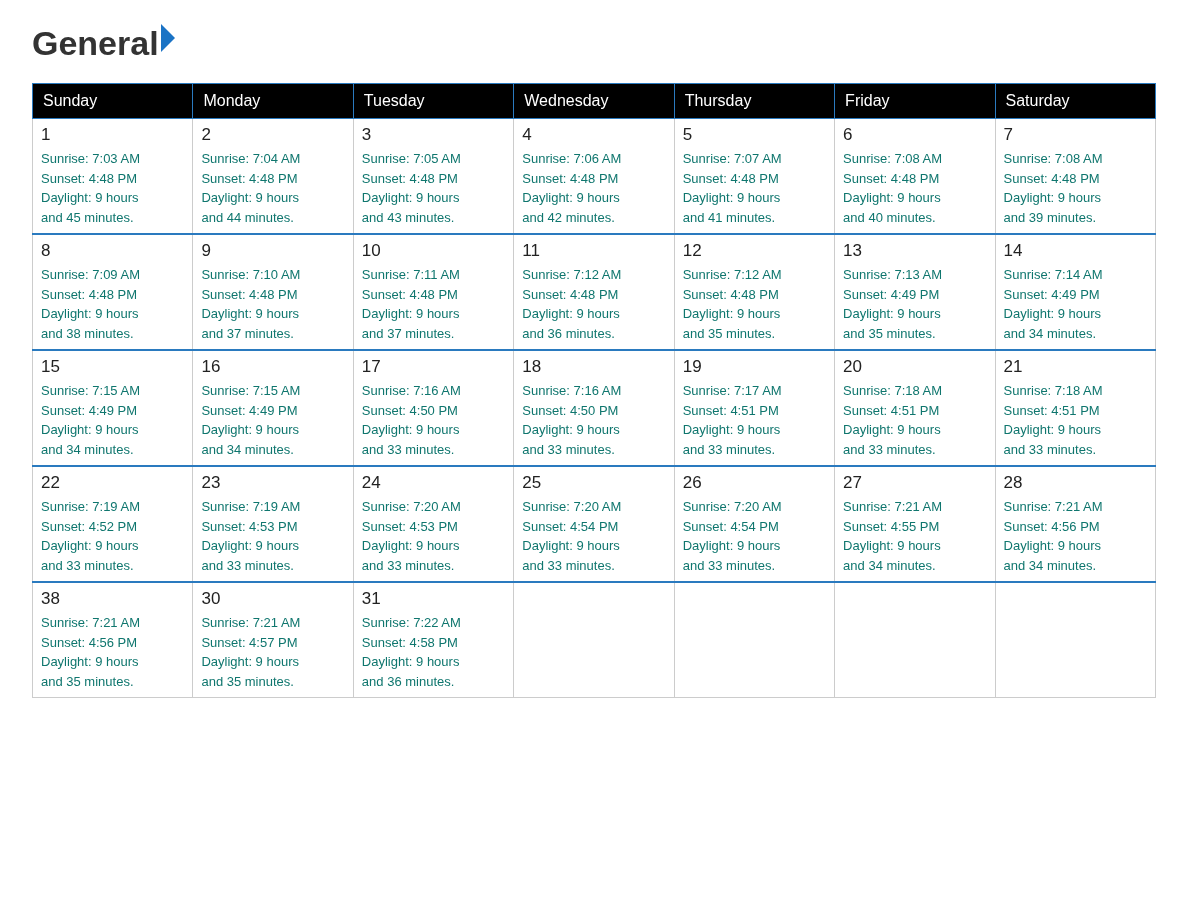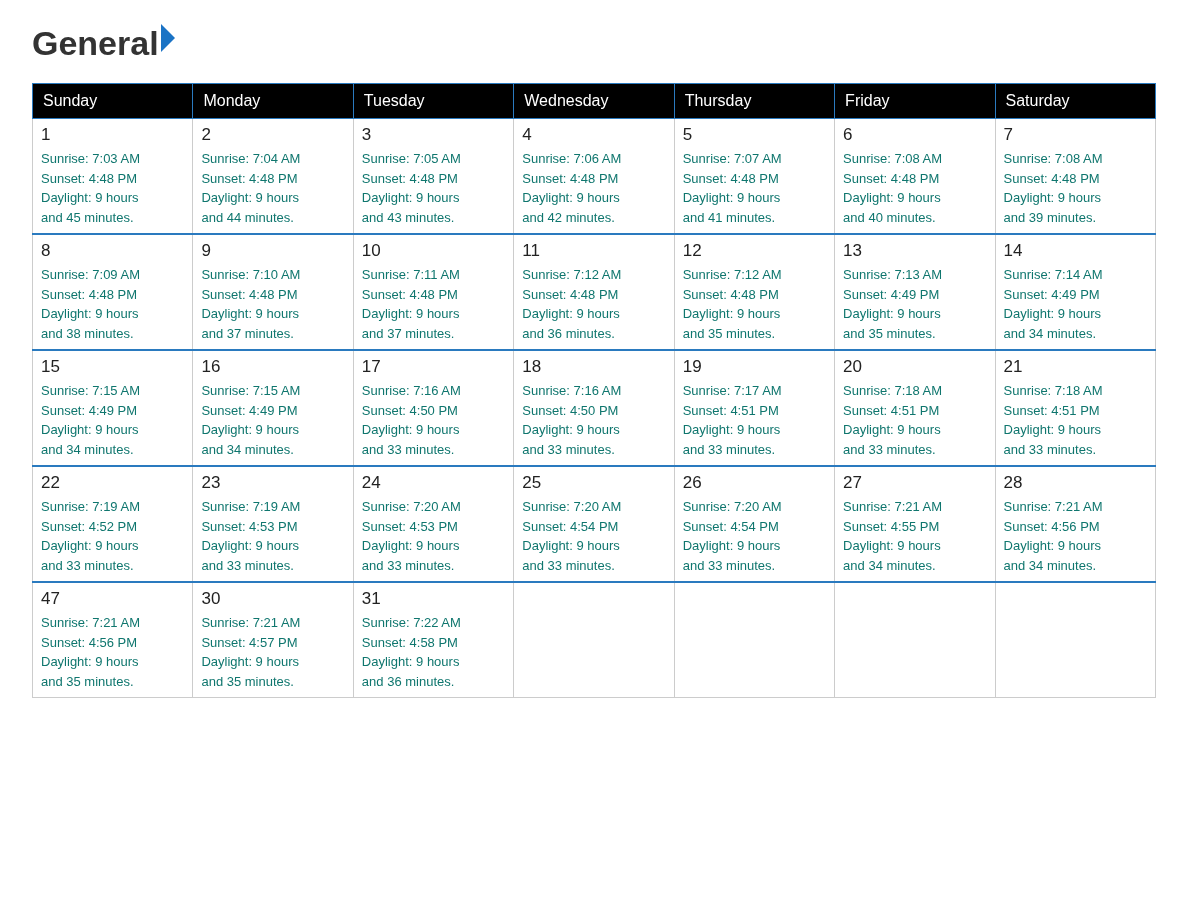--- a/index.html
+++ b/index.html
@@ -359,21 +359,21 @@
         <span class="day-number">28</span>
         <div class="day-info">
           Sunrise: 7:21 AM<br>
           Sunset: 4:56 PM<br>
           Daylight: 9 hours<br>and 34 minutes.
         </div>
       </td>
       </tr>
       <tr>
         <td>
-        <span class="day-number">47</span>
+        <span class="day-number">38</span>
         <div class="day-info">
           Sunrise: 7:21 AM<br>
           Sunset: 4:56 PM<br>
           Daylight: 9 hours<br>and 35 minutes.
         </div>
       </td>
         <td>
         <span class="day-number">30</span>
         <div class="day-info">
           Sunrise: 7:21 AM<br>

